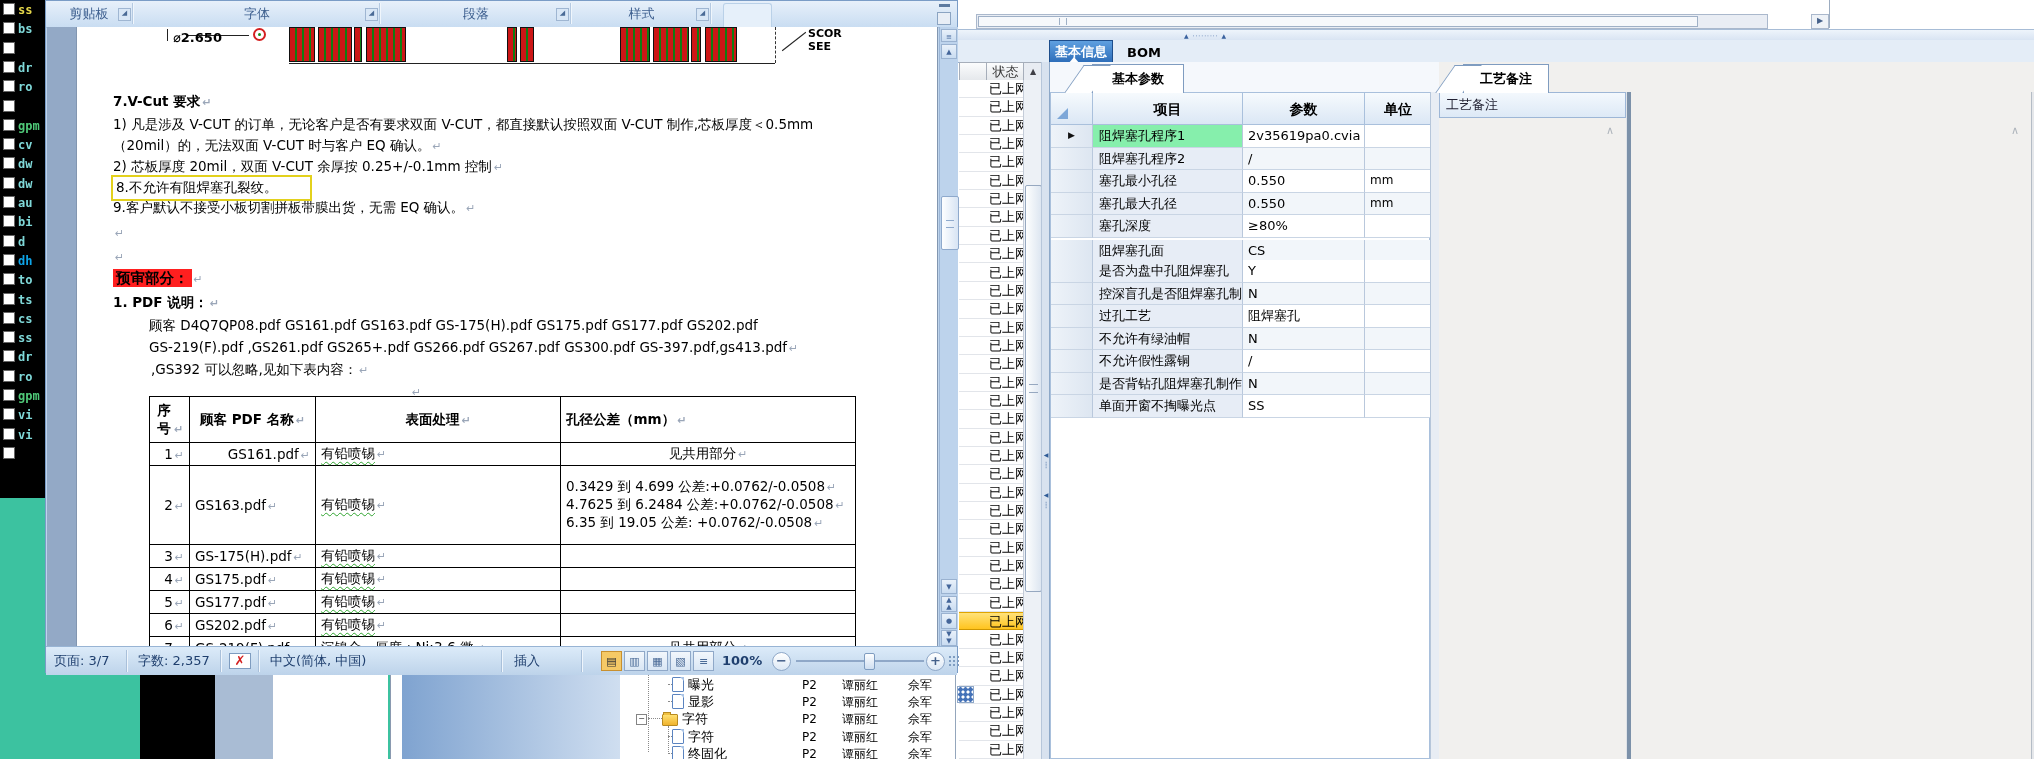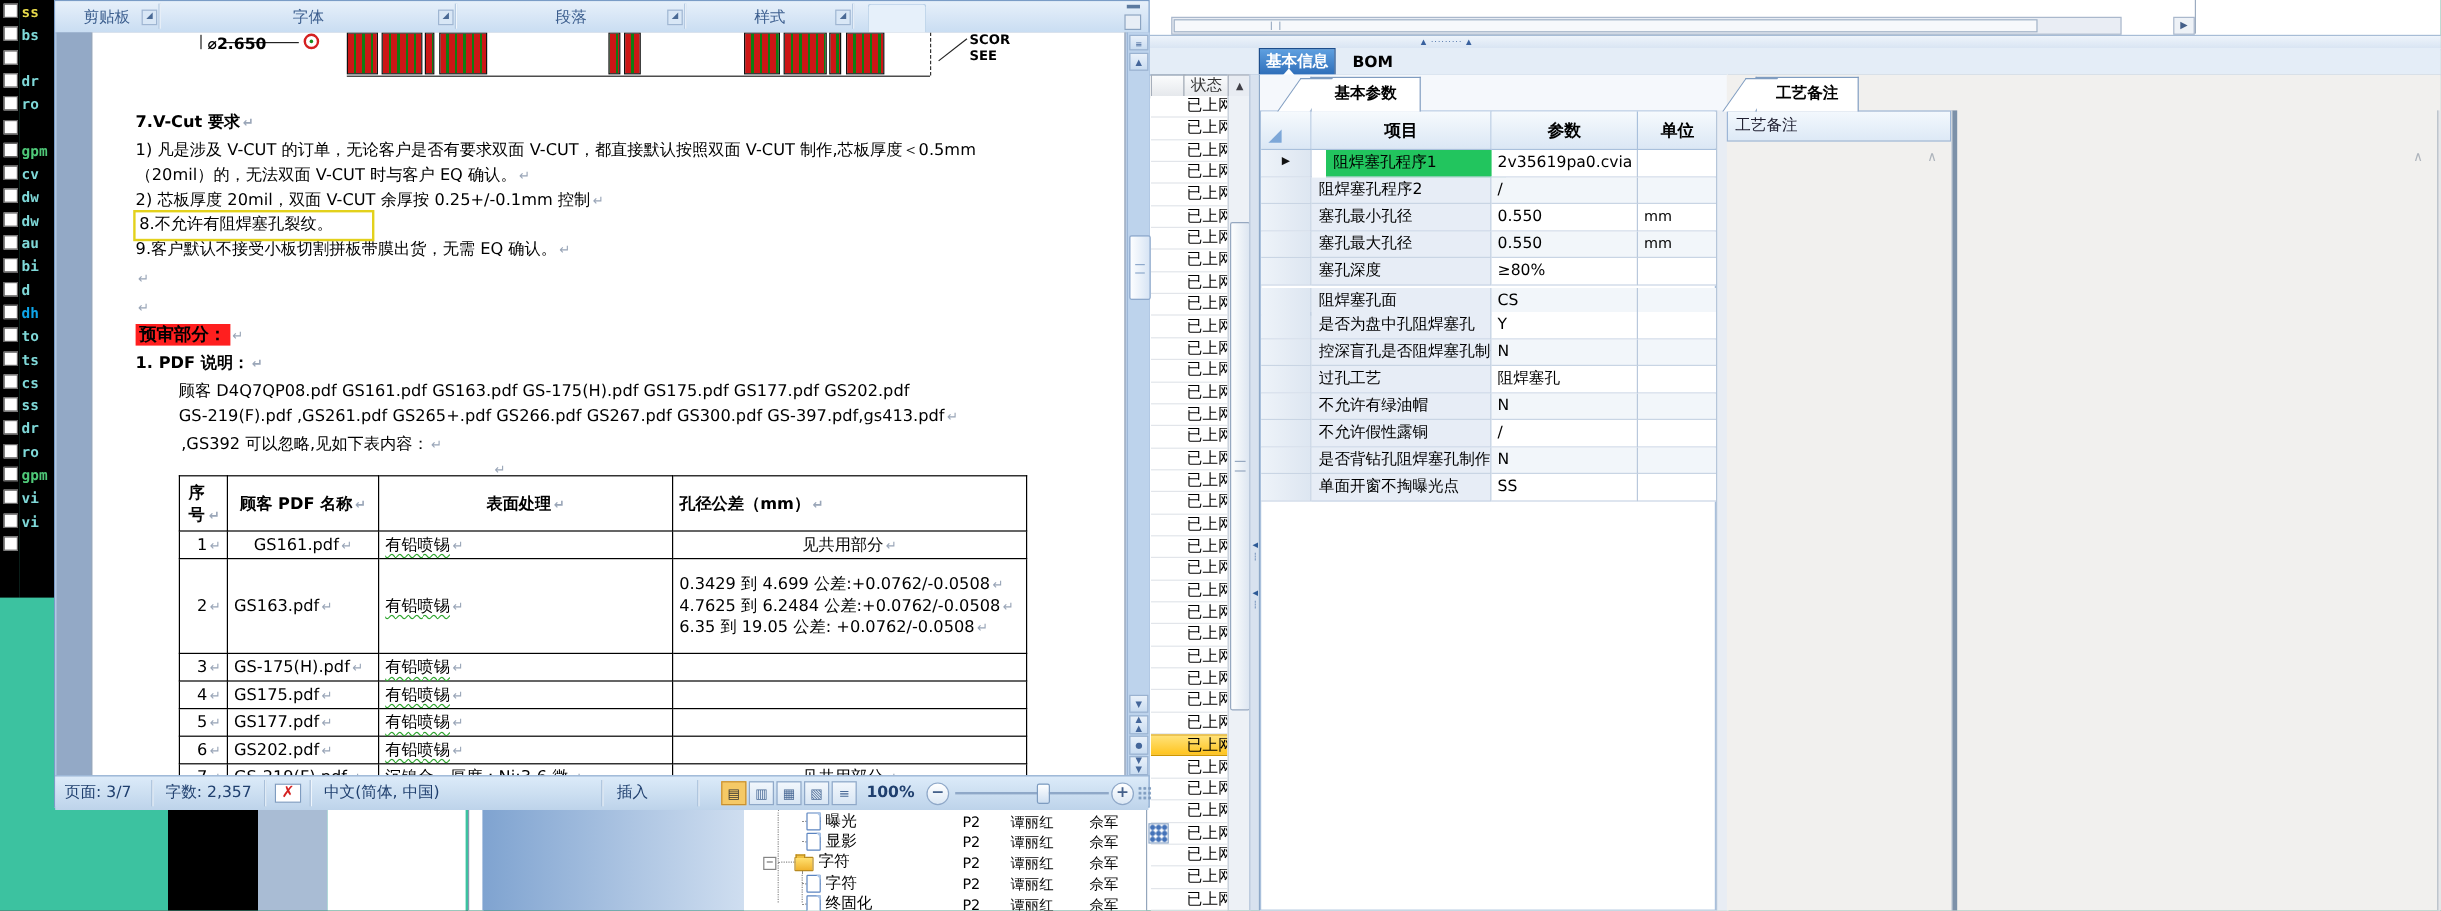--- a/index.html
+++ b/index.html
@@ -57,21 +57,21 @@
   #pg-sel-h:after{content:'';position:absolute;left:6px;bottom:5px;border-left:11px solid transparent;border-bottom:11px solid #7da7d8;}
   #pgrows{position:absolute;left:0;top:32px;width:380px;height:293px;}
   .pg-row{position:absolute;left:0;width:380px;height:22.5px;}
   .pg-c{position:absolute;top:0;height:22.5px;border-right:1px solid #b9c8dc;border-bottom:1px solid #c9d5e4;
         box-sizing:border-box;line-height:21px;white-space:nowrap;overflow:hidden;}
   .pg-sel{left:0;width:42px;background:linear-gradient(90deg,#eef3f9,#dde6f1);text-align:center;font-size:9px;color:#111;}
   .pg-item{left:42px;width:150px;background:#e7edf6;padding-left:6px;}
   .pg-par{left:192px;width:122px;background:#fff;padding-left:5px;}
   .pg-unit{left:314px;width:66px;background:#fff;padding-left:5px;font-size:12px;}
   .pg-row.alt .pg-par,.pg-row.alt .pg-unit{background:#f2f6fa;}
-  .pg-row.sel .pg-item{background:#22c55e;margin-left:12px;}
+  .pg-row.sel .pg-item{background:#86efac;}
   #pgscroll{position:absolute;left:380px;top:30px;width:10px;height:667px;background:#e8edf4;border-left:1px solid #b6c6da;}
   
   #npanel{position:absolute;left:483px;top:62px;width:596px;height:697px;background:#f1f0ee;}
   .n-h{position:absolute;top:30px;height:26px;background:linear-gradient(#f3f8fd,#dde9f6);border:1px solid #9db6d6;
        box-sizing:border-box;line-height:24px;padding-left:6px;color:#223;}
   #ndiv{position:absolute;left:187px;top:30px;width:4px;height:667px;background:#7c91a9;border-left:1px solid #dfe3e8;}
   .caret{position:absolute;top:62px;font-size:11px;color:#aeb4bc;}
   #nright{position:absolute;left:592px;top:30px;width:3px;height:667px;background:#e5e7ea;border-left:1px solid #b4bcc6;}
   
   #tree{position:absolute;left:620px;top:673px;width:335px;height:86px;background:#fff;border-top:1px solid #8fa0b8;overflow:hidden;}
@@ -498,21 +498,21 @@
           </colgroup>
         <tbody id="dtbody">
             <tr>
               <th style="height: 43px;"><span style="display: inline-block; width: 16px; word-break: break-all;">序号</span><span class="pm">↵</span></th>
               <th style="height: 43px;"><span>顾客 PDF 名称</span><span class="pm">↵</span></th>
               <th style="height: 43px;"><span>表面处理</span><span class="pm">↵</span></th>
               <th style="height: 43px; text-align: left;"><span>孔径公差（mm）</span><span class="pm">↵</span></th>
             </tr>
             <tr>
               <td style="text-align: right; height: 20px;"><span>1</span><span class="pm">↵</span></td>
-              <td style="text-align: center;"><span>GS161.pdf</span><span class="pm">↵</span></td>
+              <td style="text-align: right;"><span>GS161.pdf</span><span class="pm">↵</span></td>
               <td style="text-align: left;"><span class="wavy">有铅喷锡</span><span class="pm">↵</span></td>
               <td style="text-align: center;">
                 <div class="tolline"><span>见共用部分</span><span class="pm">↵</span></div>
               </td>
             </tr>
             <tr>
               <td style="text-align: right; height: 76px;"><span>2</span><span class="pm">↵</span></td>
               <td style="text-align: left;"><span>GS163.pdf</span><span class="pm">↵</span></td>
               <td style="text-align: left;"><span class="wavy">有铅喷锡</span><span class="pm">↵</span></td>
               <td style="text-align: left;">

